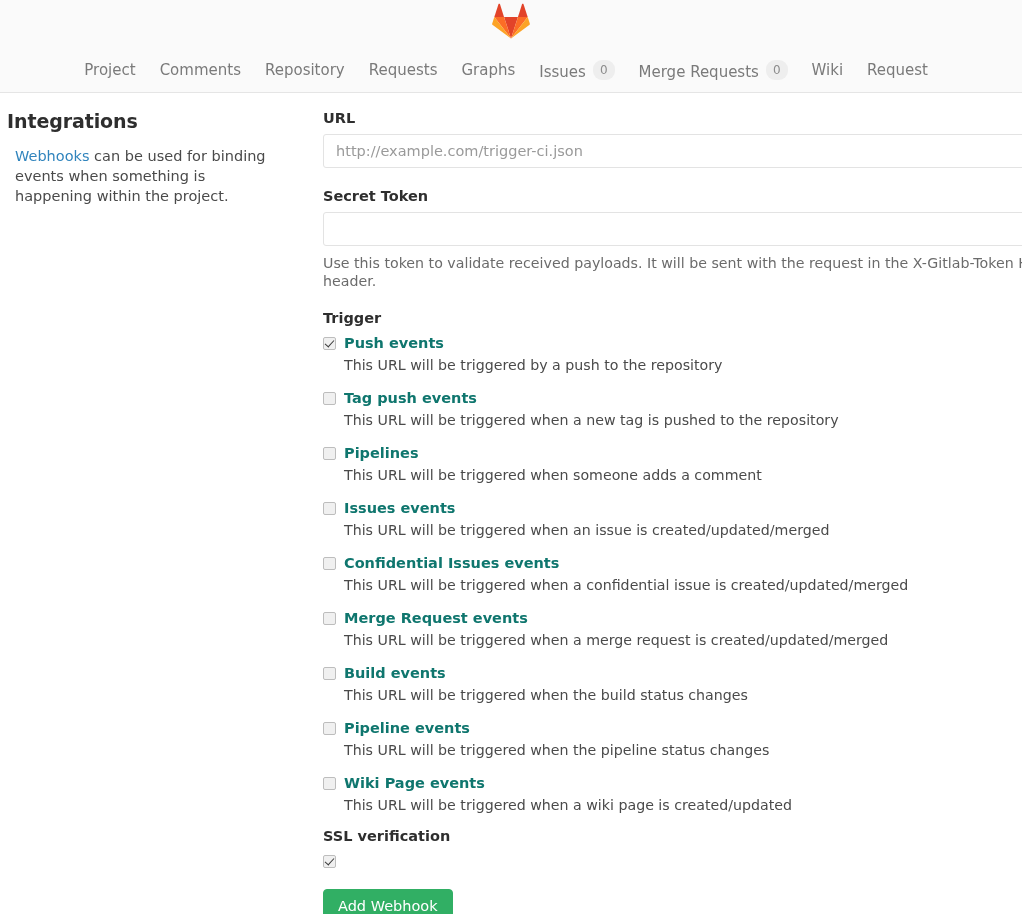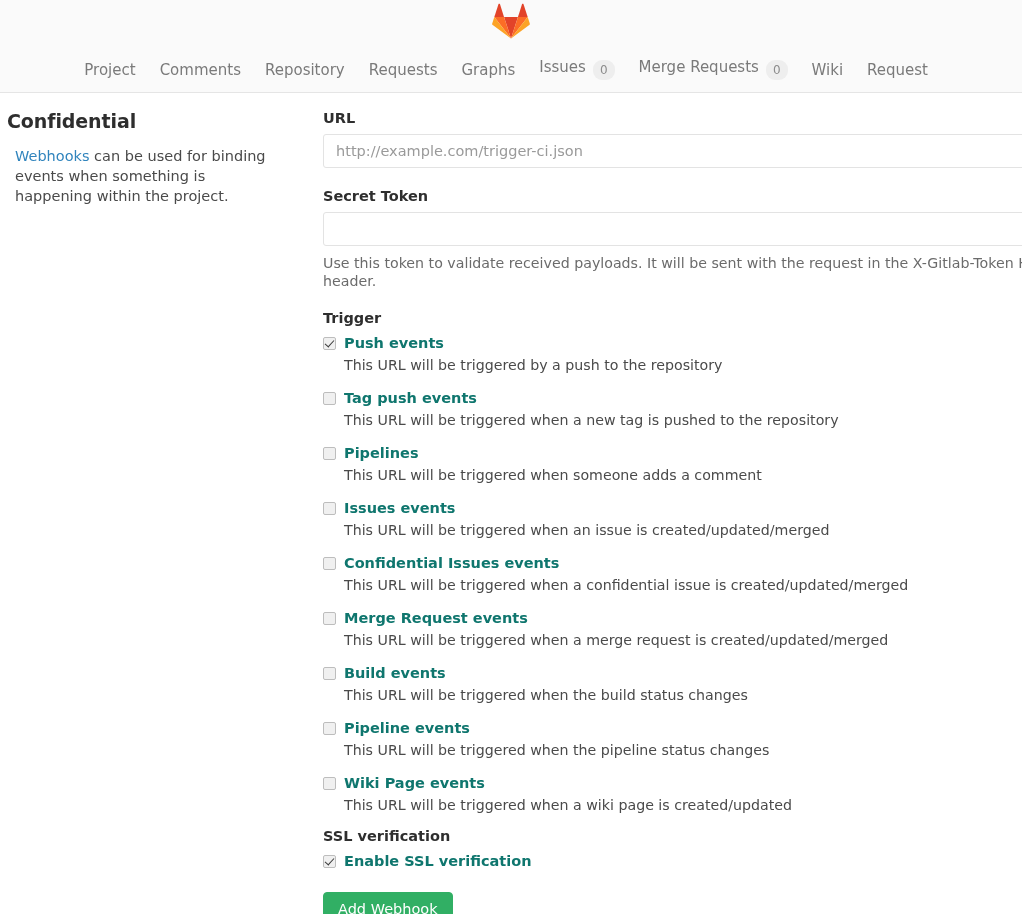--- a/index.html
+++ b/index.html
@@ -37,21 +37,21 @@
     left: 0; right: 0;
     top: 48px;
     height: 44px;
     display: flex;
     align-items: center;
     justify-content: flex-end;
     padding-right: 82px;
   }
   .nav-item {
     display: flex;
-    align-items: flex-start;
+    align-items: flex-end;
     gap: 7px;
     font-size: 15px;
     color: #7a7a7a;
     padding: 0 12px;
     line-height: 1;
     white-space: nowrap;
     cursor: pointer;
   }
   .nav-label { color: #7a7a7a; }
   .nav-badge {
@@ -246,21 +246,21 @@
     </div>
     <div class="nav-item">
       <span class="nav-label">Request</span>
     </div>
   </nav>
 </div>
 
 <div class="page">
 
   <aside class="sidebar">
-    <h2 class="sidebar-title">Confidential</h2>
+    <h2 class="sidebar-title">Integrations</h2>
     <p class="sidebar-desc"><a class="sidebar-link" href="#">Webhooks</a><span> can be used for binding events when something is happening within the project.</span></p>
   </aside>
 
   <main class="content">
 
     
     <div>
       <label class="field-label">URL</label>
       <input class="text-input" type="text" placeholder="http://example.com/trigger-ci.json" style="">
     </div>
@@ -347,21 +347,20 @@
         </div>
         <div class="check-desc">This URL will be triggered when a wiki page is created/updated</div>
       </div>
     </div>
 
     
     <div>
       <div class="group-title">SSL verification</div>
       <div class="check-row">
         <span class="cb checked"></span>
-        <span class="check-label">Enable SSL verification</span>
       </div>
     </div>
 
     
     <button class="btn-primary">Add Webhook</button>
 
   </main>
 </div>
 
 </body></html>

